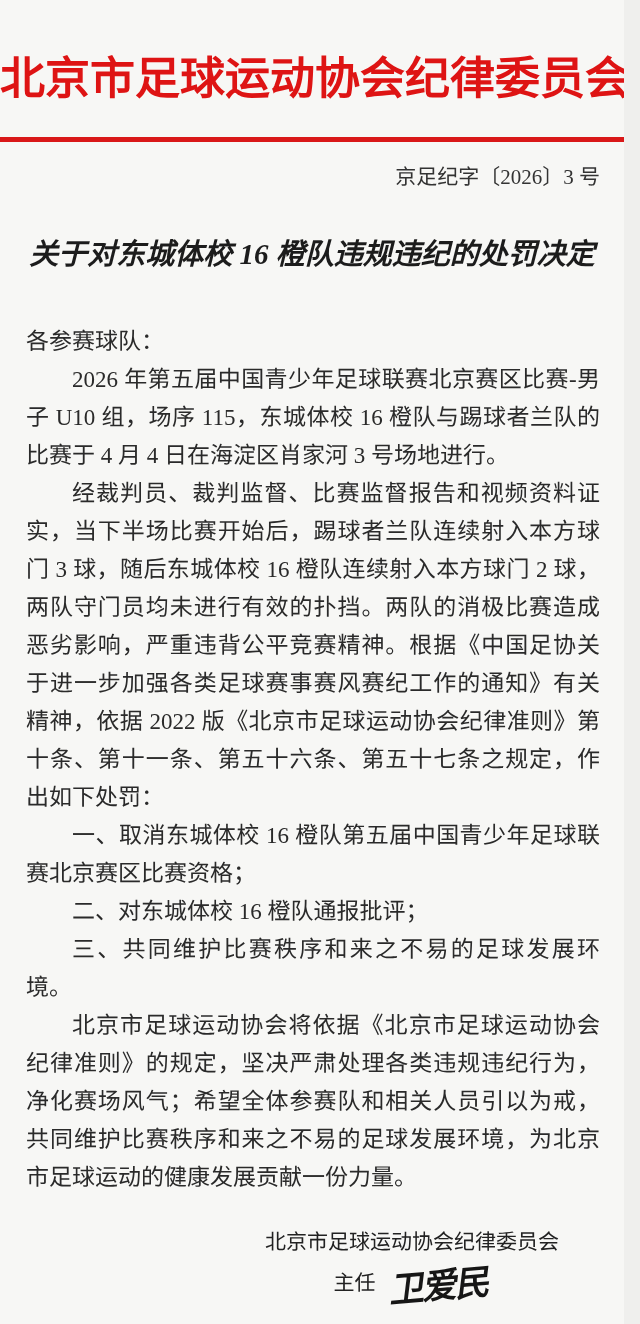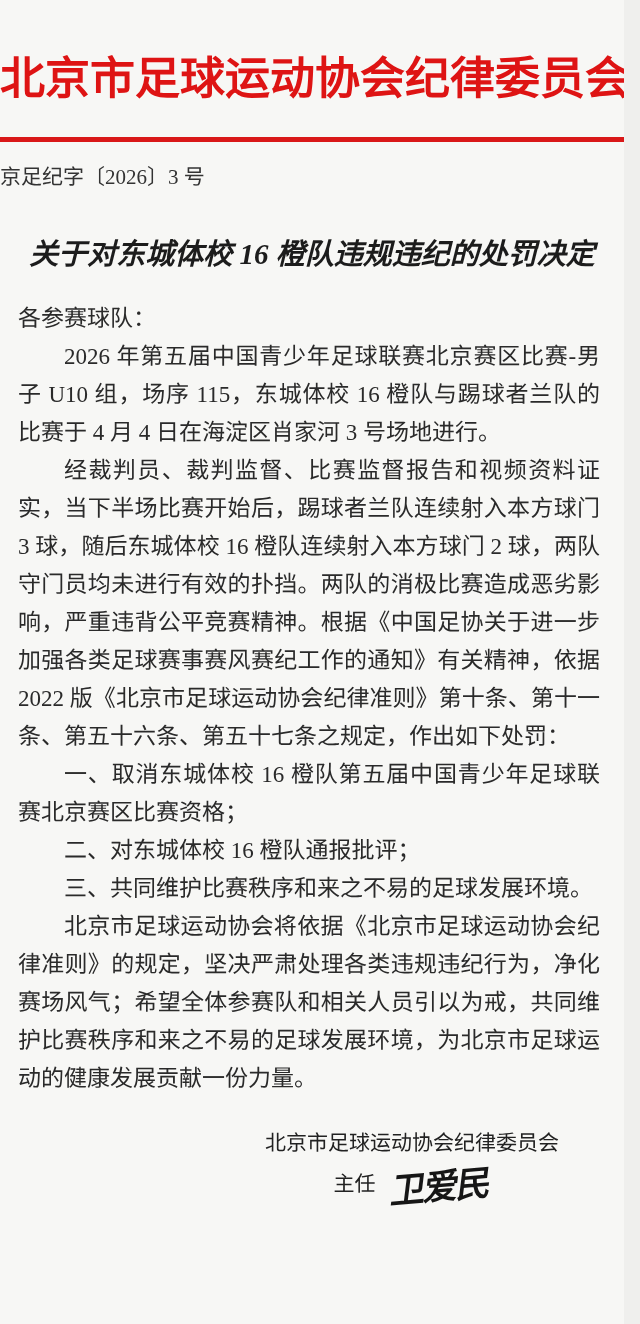--- a/index.html
+++ b/index.html
@@ -31,37 +31,38 @@
     margin-top: 31px;
     width: 634px;
     height: 5px;
     background: #d91818;
   }
   .doc-number {
     margin-top: 23px;
     padding-right: 24px;
     font-size: 21px;
     line-height: 1.2;
+    text-align: right;
     color: #333;
   }
   
   .doc-title {
     margin-top: 46px;
     font-size: 29px;
     line-height: 1.25;
     font-weight: bold;
     text-align: center;
     color: #1c1c1c;
     white-space: nowrap;
     font-style: italic;
   }
   
   .body-text {
-    margin-top: 28px;
-    padding: 0 24px 0 18px;
+    margin-top: 51px;
+    padding: 0 24px 0 26px;
     font-size: 23px;
     line-height: 38px;
     text-align: justify;
     color: #2a2a2a;
   }
   .body-text p { text-indent: 2em; }
   .body-text p.salutation { text-indent: 0; }
   
   .signature-block {
     margin-top: 26px;

